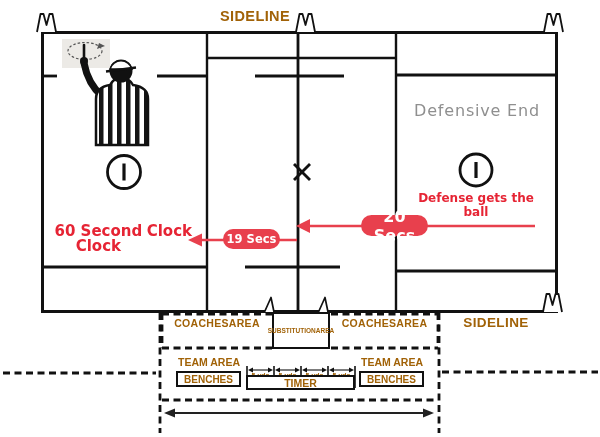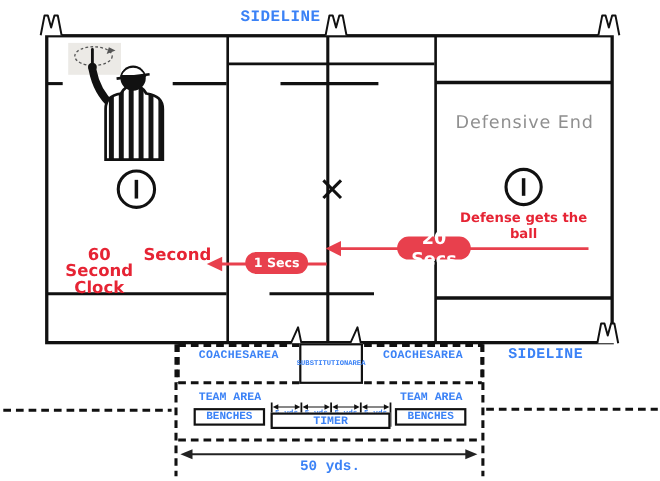--- a/index.html
+++ b/index.html
@@ -1,20 +1,20 @@
 <!DOCTYPE html>
 <html style="--red: #e8404d; --red-text: #e62434; --gray-text: #8f8f8f; --line: #111111;"><head>
 <meta charset="utf-8">
 <style>
   html,body{margin:0;padding:0;background:#fff;}
   #canvas{position:relative;width:600px;height:437px;background:#fff;overflow:hidden;
           font-family:"Liberation Sans",sans-serif;}
   #canvas svg{position:absolute;left:0;top:0;z-index:1;}
   .abs{position:absolute;z-index:2;}
-  .lbl{font-family:Liberation Mono, monospace;font-weight:bold;color:#3b82f6;text-align:center;}
+  .lbl{font-family:Liberation Sans, sans-serif;font-weight:bold;color:#a16207;text-align:center;}
   .redtxt{font-family:"DejaVu Sans",sans-serif;font-weight:bold;color:var(--red-text);text-align:center;}
   .graytxt{font-family:"DejaVu Sans",sans-serif;color:var(--gray-text);text-align:center;}
   .pill{position:absolute;z-index:3;background:var(--red);color:#fff;
         font-family:"DejaVu Sans",sans-serif;font-weight:bold;text-align:center;
         display:flex;align-items:center;justify-content:center;}
   .boxed{border:2.5px solid #111;background:#fff;box-sizing:border-box;
          display:flex;align-items:center;justify-content:center;}
   .twoline{display:flex;flex-direction:row;justify-content:center;}
 </style>
 </head>
@@ -137,26 +137,26 @@
   </svg>
 
   <div class="abs lbl" style="left:215px;top:8px;width:80px;font-size:14.5px;letter-spacing:0.4px;">SIDELINE</div>
 
   <div class="abs redtxt" style="left:404px;top:191px;width:144px;font-size:12px;">Defense gets the ball</div>
 
   <div class="abs graytxt" style="left:408px;top:101px;width:138px;font-size:16px;letter-spacing:0.8px;">Defensive End</div>
 
   <div class="abs twoline" style="left:50px;top:224px;width:142px;">
     <div class="redtxt" style="font-size:15px;line-height:15px;">60 Second Clock</div>
-    <div class="redtxt" style="font-size:15px;line-height:15px;">Second</div>
+    <div class="redtxt" style="font-size:15px;line-height:15px;">Clock</div>
   </div>
 
   <div class="pill" style="left:361px;top:215px;width:67px;height:21px;border-radius:11px;font-size:16px;">20 Secs</div>
 
-  <div class="pill" style="left:223px;top:229px;width:57px;height:20px;border-radius:10px;font-size:11.5px;">1 Secs</div>
+  <div class="pill" style="left:223px;top:229px;width:57px;height:20px;border-radius:10px;font-size:11.5px;">19 Secs</div>
 
   <div class="abs twoline" style="left:162px;top:317px;width:110px;">
     <div class="lbl" style="font-size:10.5px;line-height:12.5px;letter-spacing:0.3px;">COACHES</div>
     <div class="lbl" style="font-size:10.5px;line-height:12.5px;letter-spacing:0.3px;">AREA</div>
   </div>
 
   <div class="abs boxed twoline" style="left:272px;top:312px;width:58px;height:37px;z-index:3;">
     <div class="lbl" style="font-size:6.5px;line-height:8px;">SUBSTITUTION</div>
     <div class="lbl" style="font-size:6.5px;line-height:8px;">AREA</div>
   </div>
@@ -176,14 +176,13 @@
 
   <div class="abs lbl" style="left:247px;top:372px;width:27px;font-size:7px;">5 yds</div>
   <div class="abs lbl" style="left:274px;top:372px;width:27px;font-size:7px;">5 yds</div>
   <div class="abs lbl" style="left:301px;top:372px;width:27px;font-size:7px;">5 yds</div>
   <div class="abs lbl" style="left:328px;top:372px;width:27px;font-size:7px;">5 yds</div>
 
   <div class="abs lbl" style="left:360px;top:356px;width:64px;font-size:10.5px;">TEAM AREA</div>
 
   <div class="abs boxed lbl" style="left:359px;top:371px;width:65px;height:16px;font-size:10px;">BENCHES</div>
 
-  <div class="abs lbl" style="left:250px;top:416px;width:100px;font-size:13px;">50 yds.</div>
 </div>
 
 </body></html>

